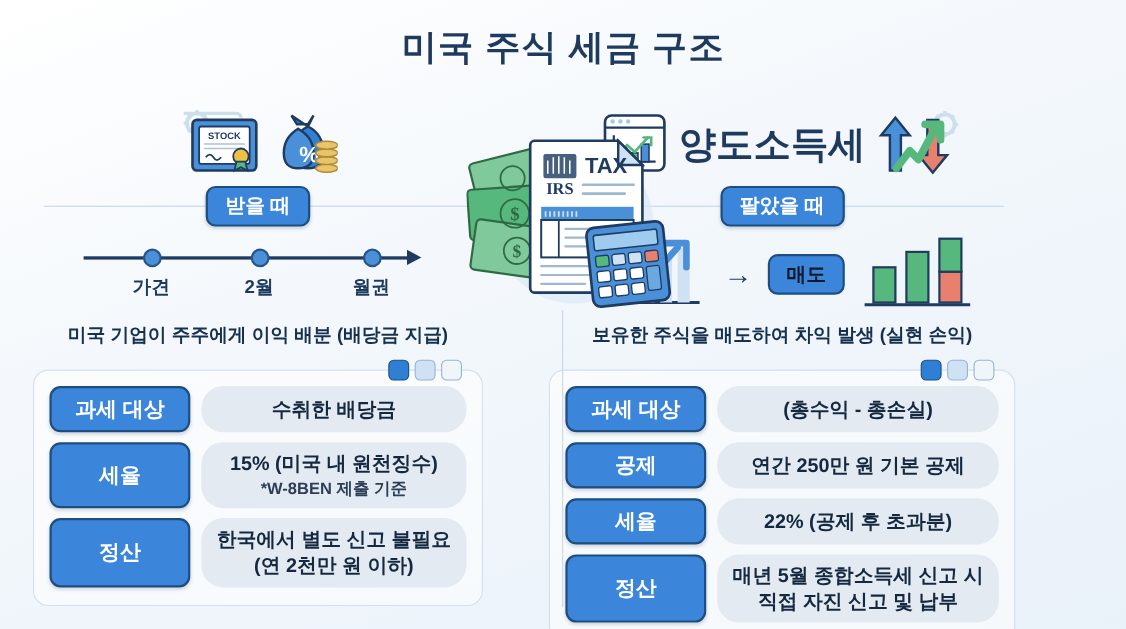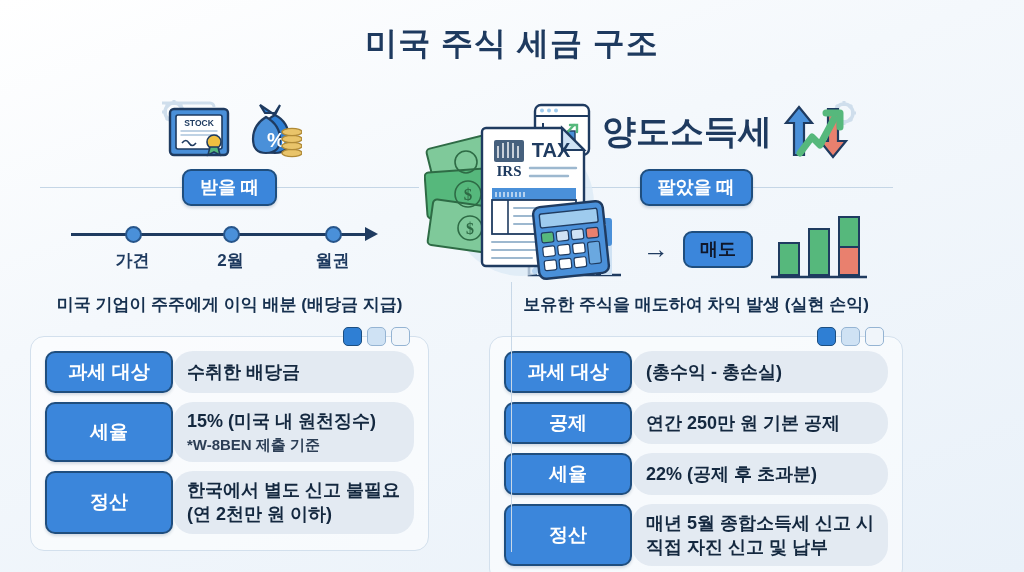--- a/index.html
+++ b/index.html
@@ -210,20 +210,21 @@
     border: 1.5px solid #95b4d3;
   }
   .chip.on    { background: #2f7fd4; border-color: #1c4e80; }
   .chip.mid   { background: #cfe2f4; }
   .chip.off   { background: #f0f5fa; }
 
   
   .row {
     display: flex;
     align-items: stretch;
+    gap: 10px;
     margin-bottom: 9px;
   }
   .row:last-child { margin-bottom: 0; }
 
   .key {
     flex: 0 0 128px;
     display: flex;
     align-items: center;
     justify-content: center;
     background: #3b86db;
@@ -237,20 +238,21 @@
     white-space: nowrap;
   }
   .val {
     flex: 1 1 auto;
     display: flex;
     flex-direction: column;
     justify-content: center;
     background: #e3eaf2;
     border-radius: 20px;
     padding: 8px 14px;
+    text-align: center;
   }
   .val-main {
     font-size: 18px;
     font-weight: 700;
     color: #14283f;
     line-height: 1.26;
     white-space: nowrap;
   }
   .val-sub {
     font-size: 15px;

